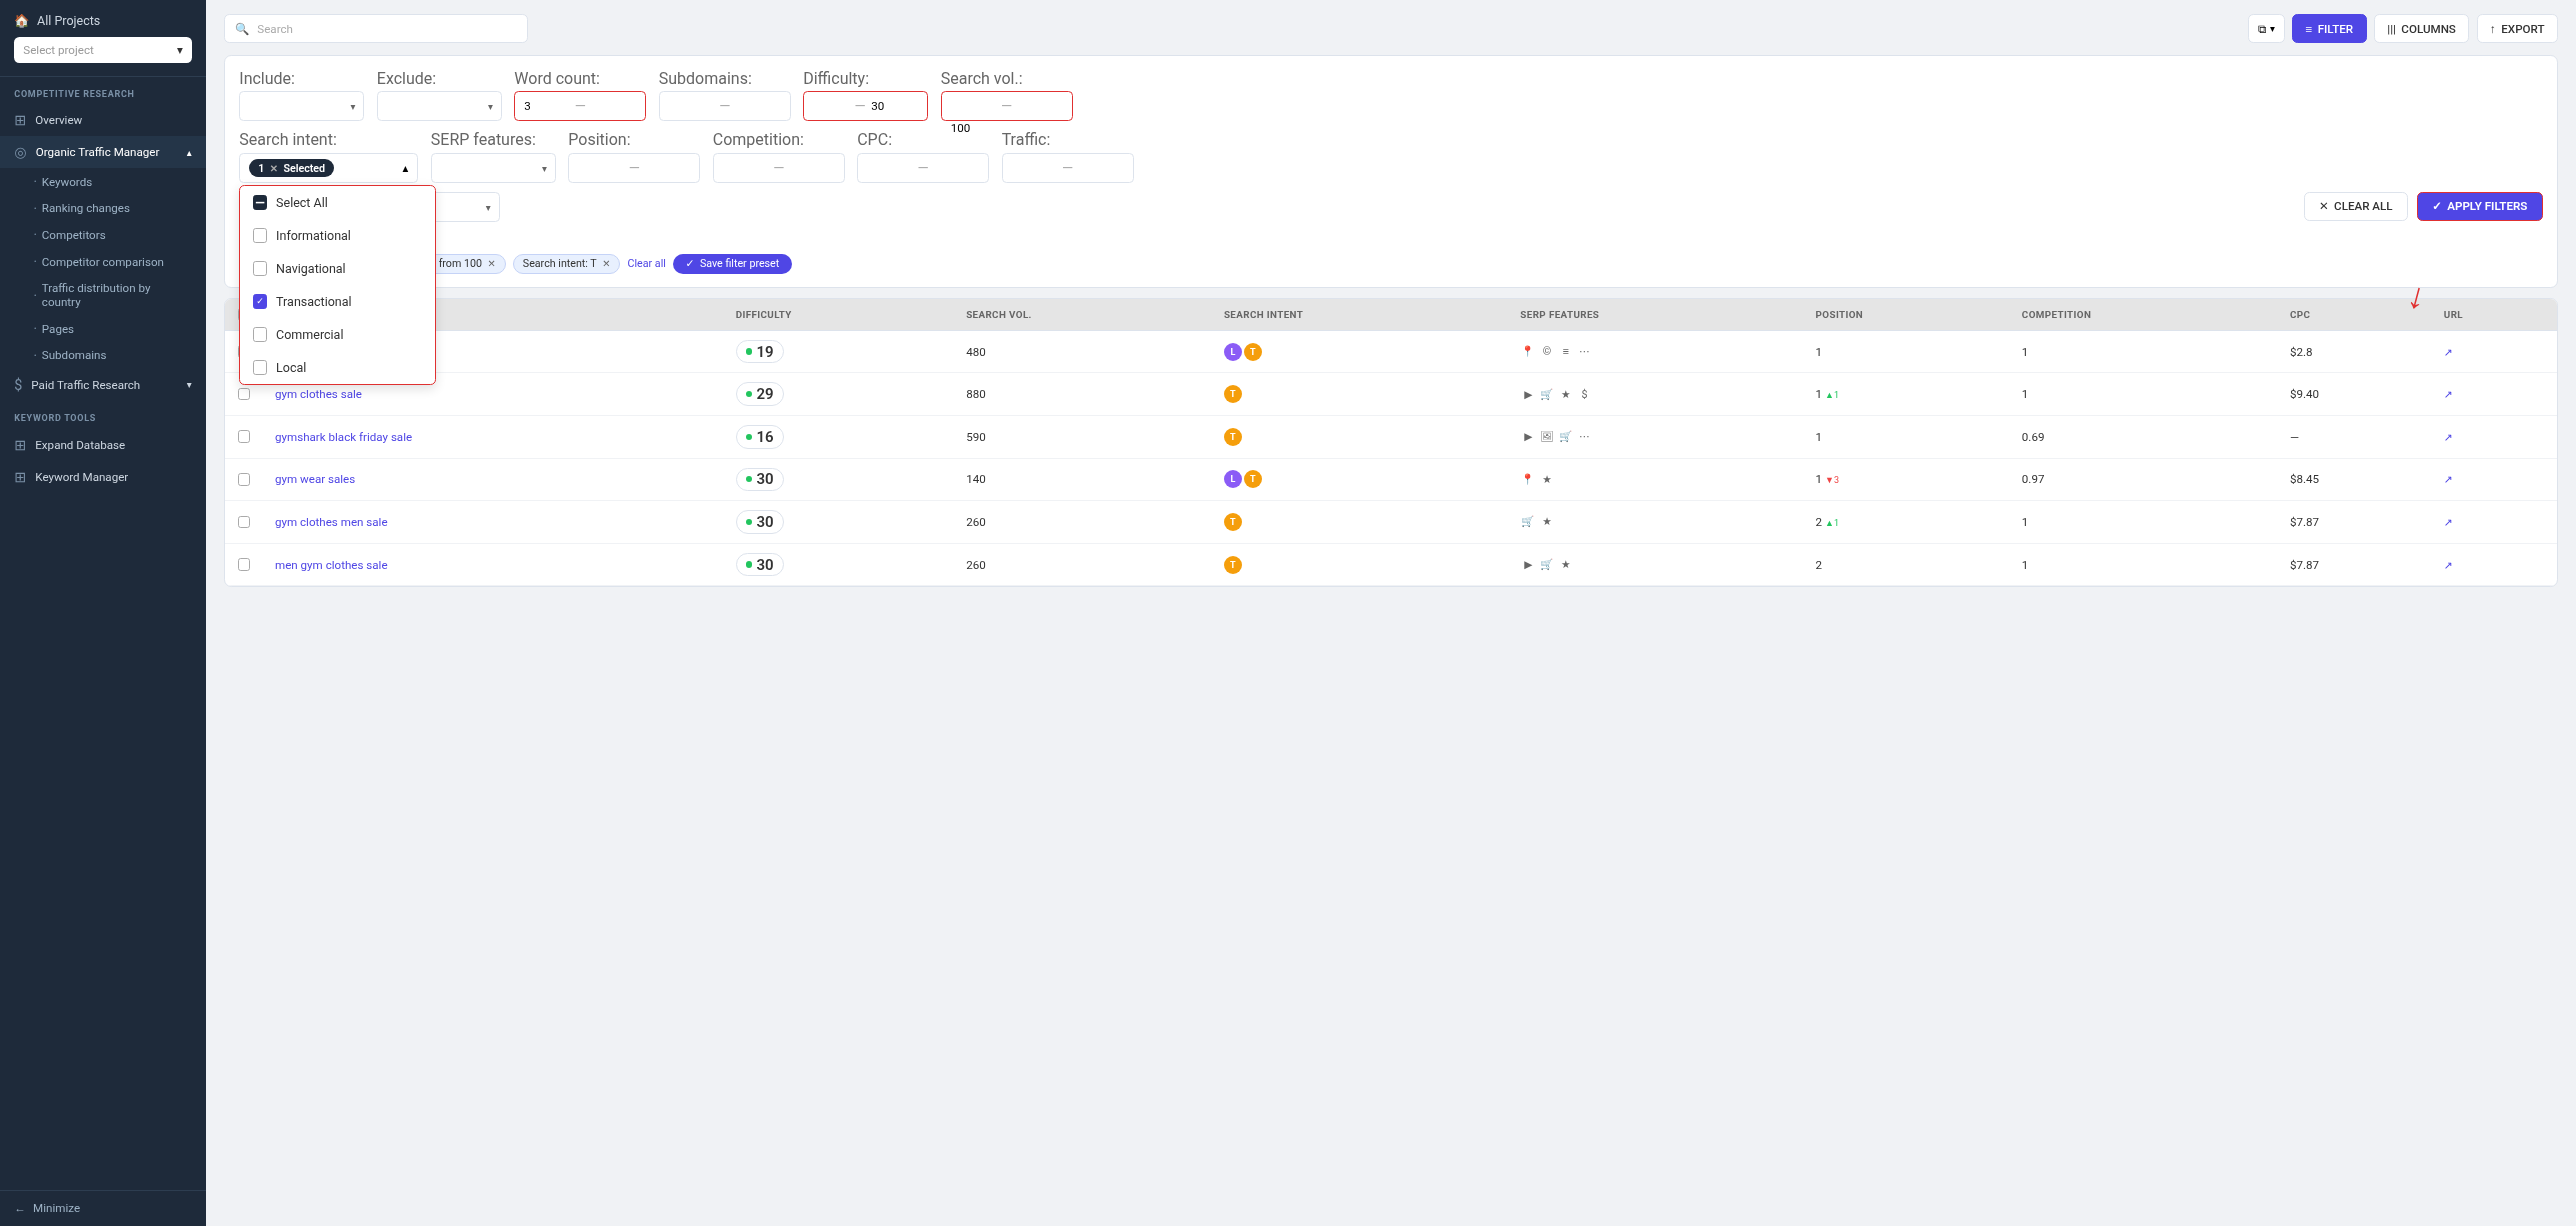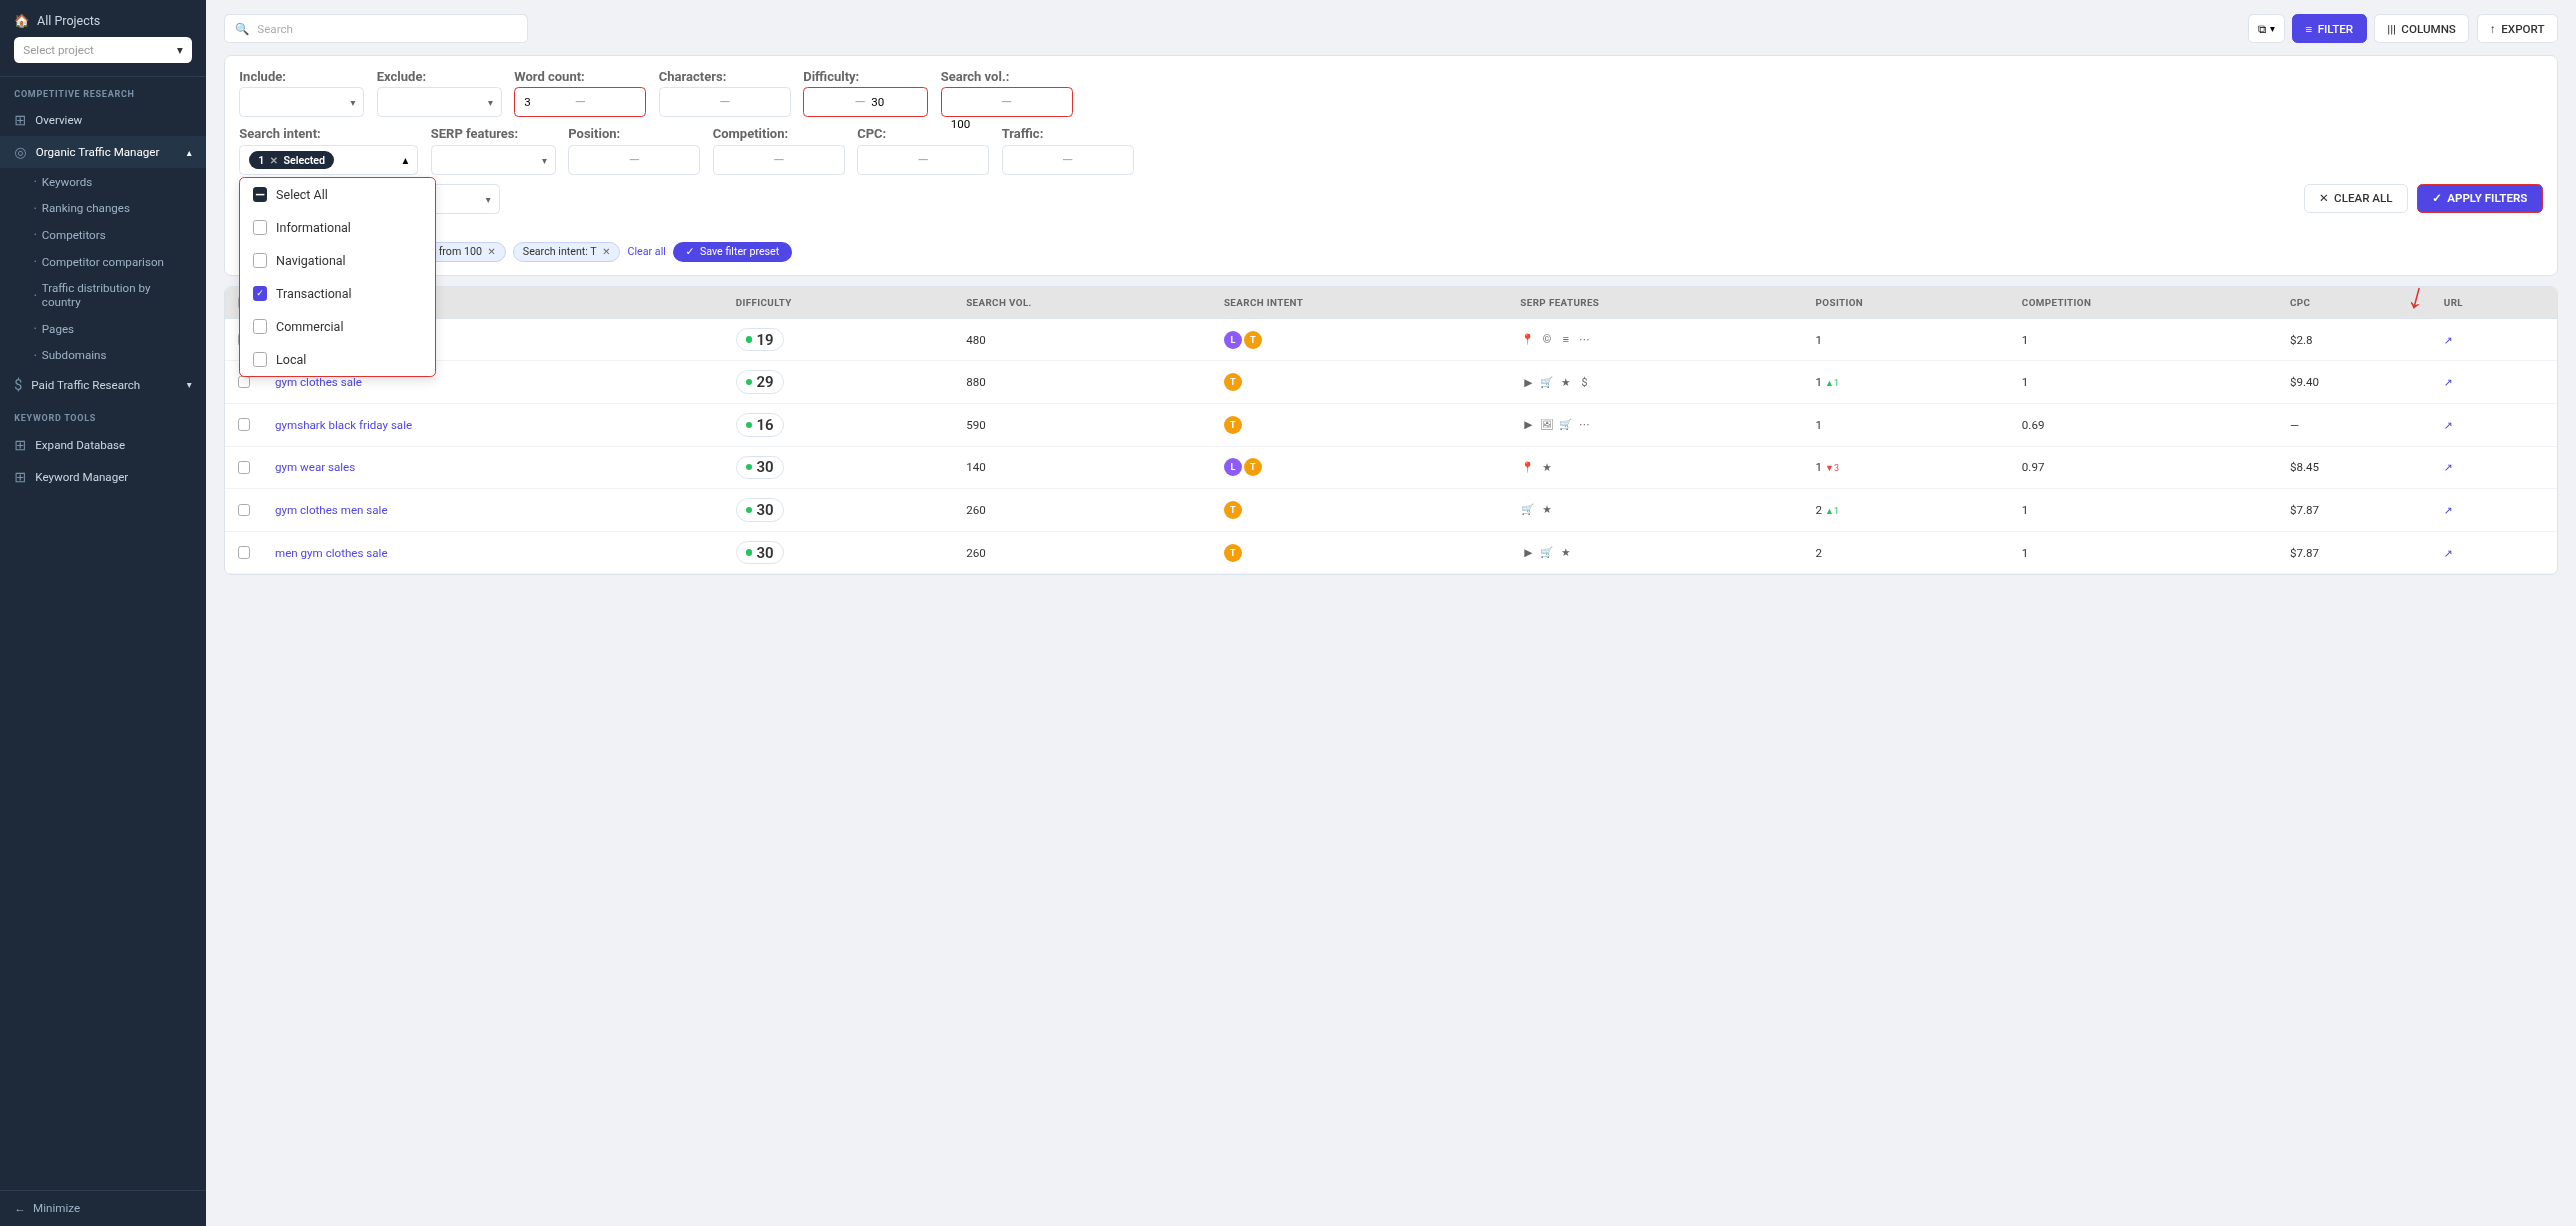--- a/index.html
+++ b/index.html
@@ -159,23 +159,23 @@
       align-items: flex-start;
       gap: 12.5px;
       margin-bottom: 9px;
     }
     .filter-group {
       display: flex;
       flex-direction: column;
       gap: 3.6px;
     }
     .filter-label {
-      font-size: 13px;
+      font-size: 16px;
       color: #666;
-      font-weight: 700;
+      font-weight: 400;
     }
     .filter-input-box {
       border: 0.9px solid #dde3ec;
       border-radius: 4.5px;
       padding: 4.5px 9px;
       display: flex;
       align-items: center;
       gap: 5.4px;
       min-width: 125px;
       height: 30px;
@@ -573,21 +573,21 @@
       </div>
       <div class="filter-group">
         <span class="filter-label">Word count:</span>
         <div class="filter-input-box highlighted">
           <input type="text" value="3" style="">
           <span class="filter-dash">—</span>
           <input type="text" style="width: 45px;">
         </div>
       </div>
       <div class="filter-group">
-        <span class="filter-label">Characters:</span>
+        <span class="filter-label">Subdomains:</span>
         <div class="filter-input-box">
           <input type="text" style="width: 45px;">
           <span class="filter-dash">—</span>
           <input type="text" style="width: 45px;">
         </div>
       </div>
       <div class="filter-group">
         <span class="filter-label">Difficulty:</span>
         <div class="filter-input-box highlighted">
           <input type="text" style="width: 36px;">

